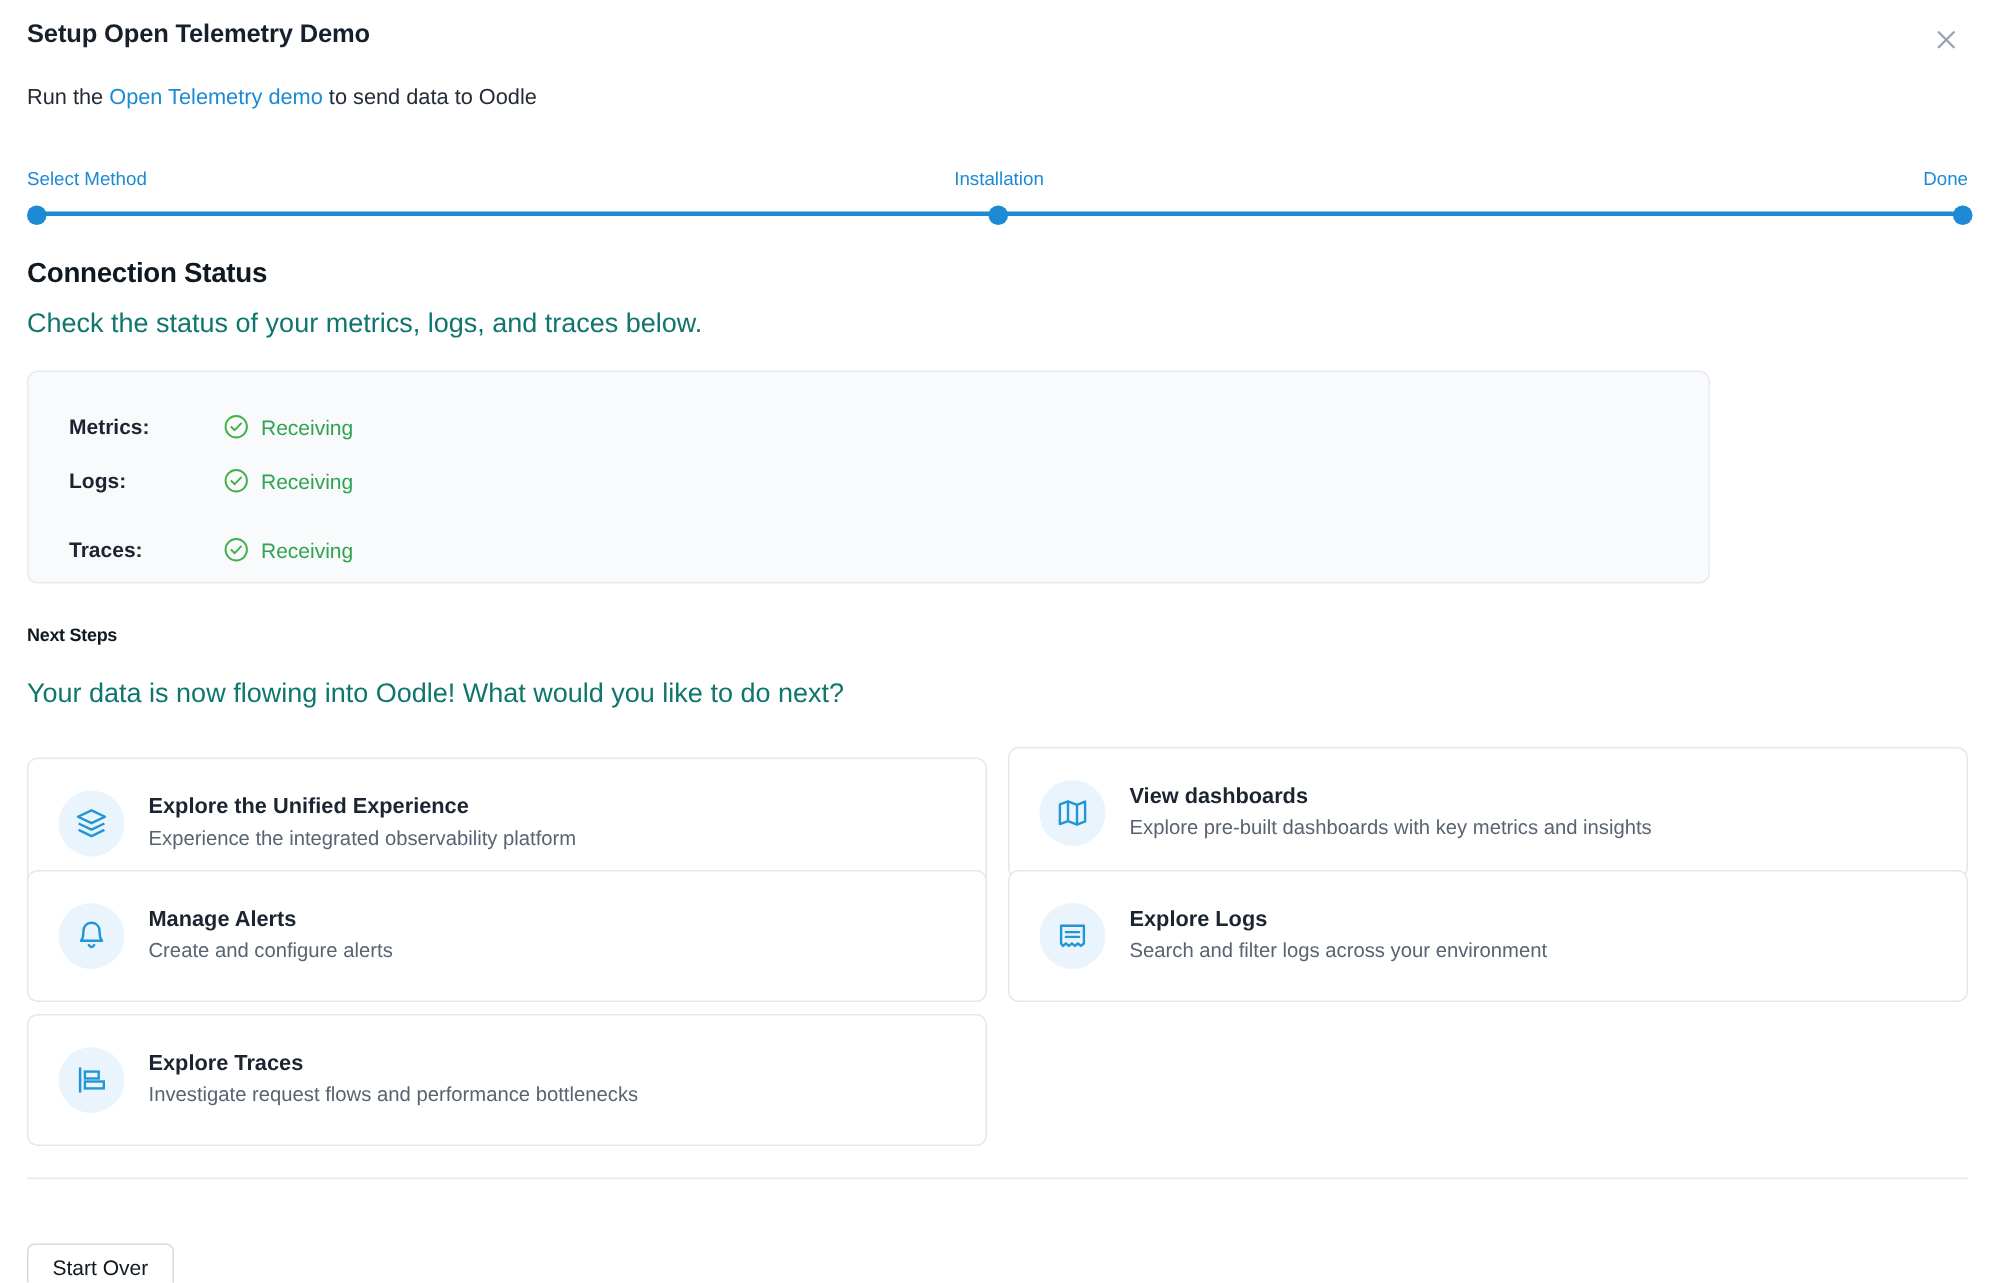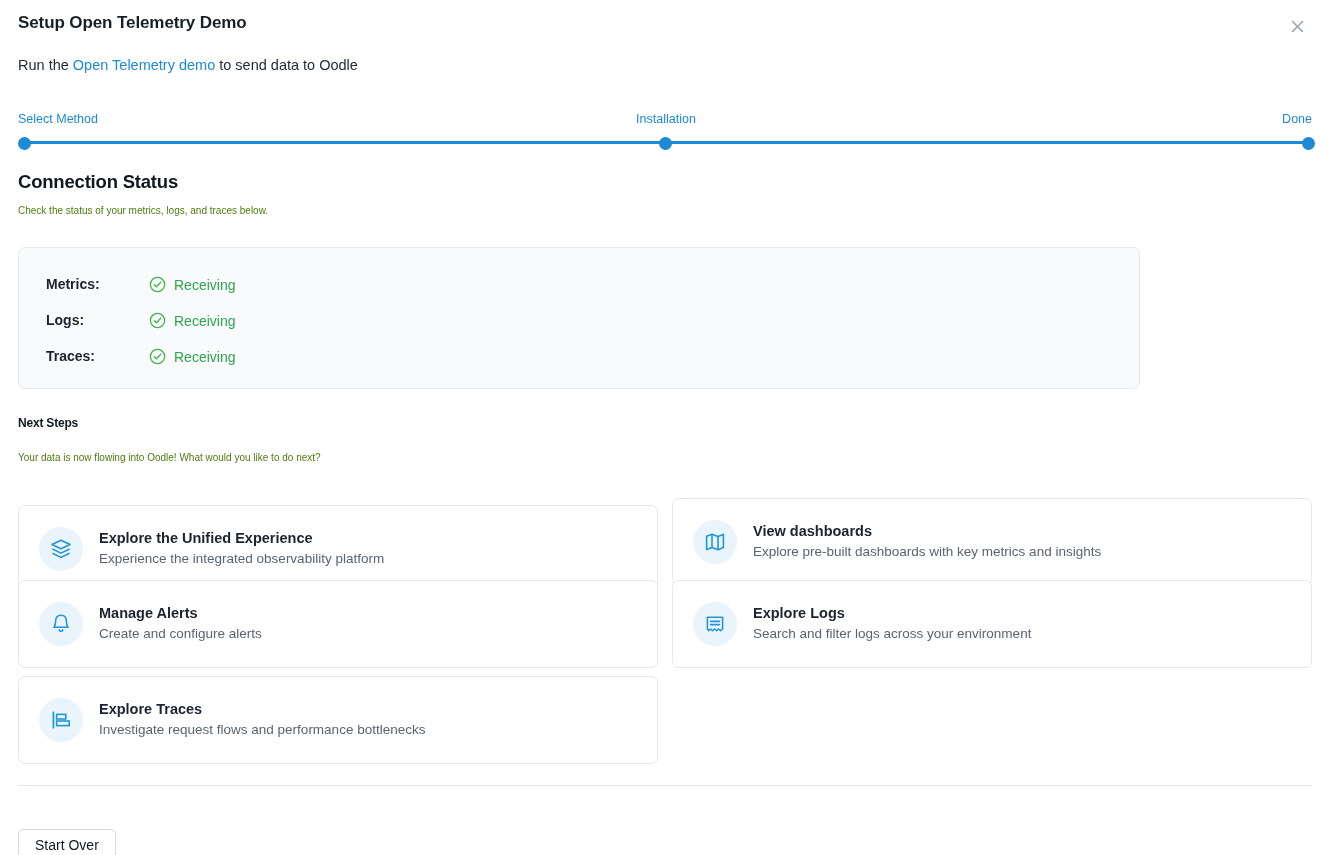--- a/index.html
+++ b/index.html
@@ -52,38 +52,38 @@
   .dot.d0 { left: 0px; }
   .dot.d1 { left: 641px; }
   .dot.d2 { left: 1284px; }
 
   
   .section-h {
     position: absolute; left: 18px; font-size: 18.5px; font-weight: bold;
     color: #101820; letter-spacing: -0.2px;
   }
   .section-p {
-    position: absolute; left: 18px; font-size: 10px; color: #4d7c0f;
+    position: absolute; left: 18px; font-size: 18px; color: #0f766e;
   }
   .h-status { top: 171px; }
   .p-status { top: 205px; }
   .h-next { top: 416px; font-size: 12px; }
   .p-next { top: 452px; }
 
   
   .status-box {
     position: absolute; left: 18px; top: 247px; width: 1122px; height: 142px;
     background: #f8fafc; border: 1px solid #e6eaf0; border-radius: 7px;
   }
   .status-row {
     position: absolute; left: 27px; height: 22px; display: flex; align-items: center;
   }
   .status-row.r0 { top: 25px; }
   .status-row.r1 { top: 61px; }
-  .status-row.r2 { top: 97px; }
+  .status-row.r2 { top: 107px; }
   .status-key {
     width: 103px; font-size: 14px; font-weight: bold; color: #1b2430;
   }
   .status-val { display: flex; align-items: flex-end; gap: 8px; }
   .status-val .txt { font-size: 14px; color: #2fa44f; }
   .check-ic { width: 17px; height: 17px; display: block; }
 
   
   .cards { position: absolute; left: 18px; top: 484px; width: 1294px; }
   .card {

